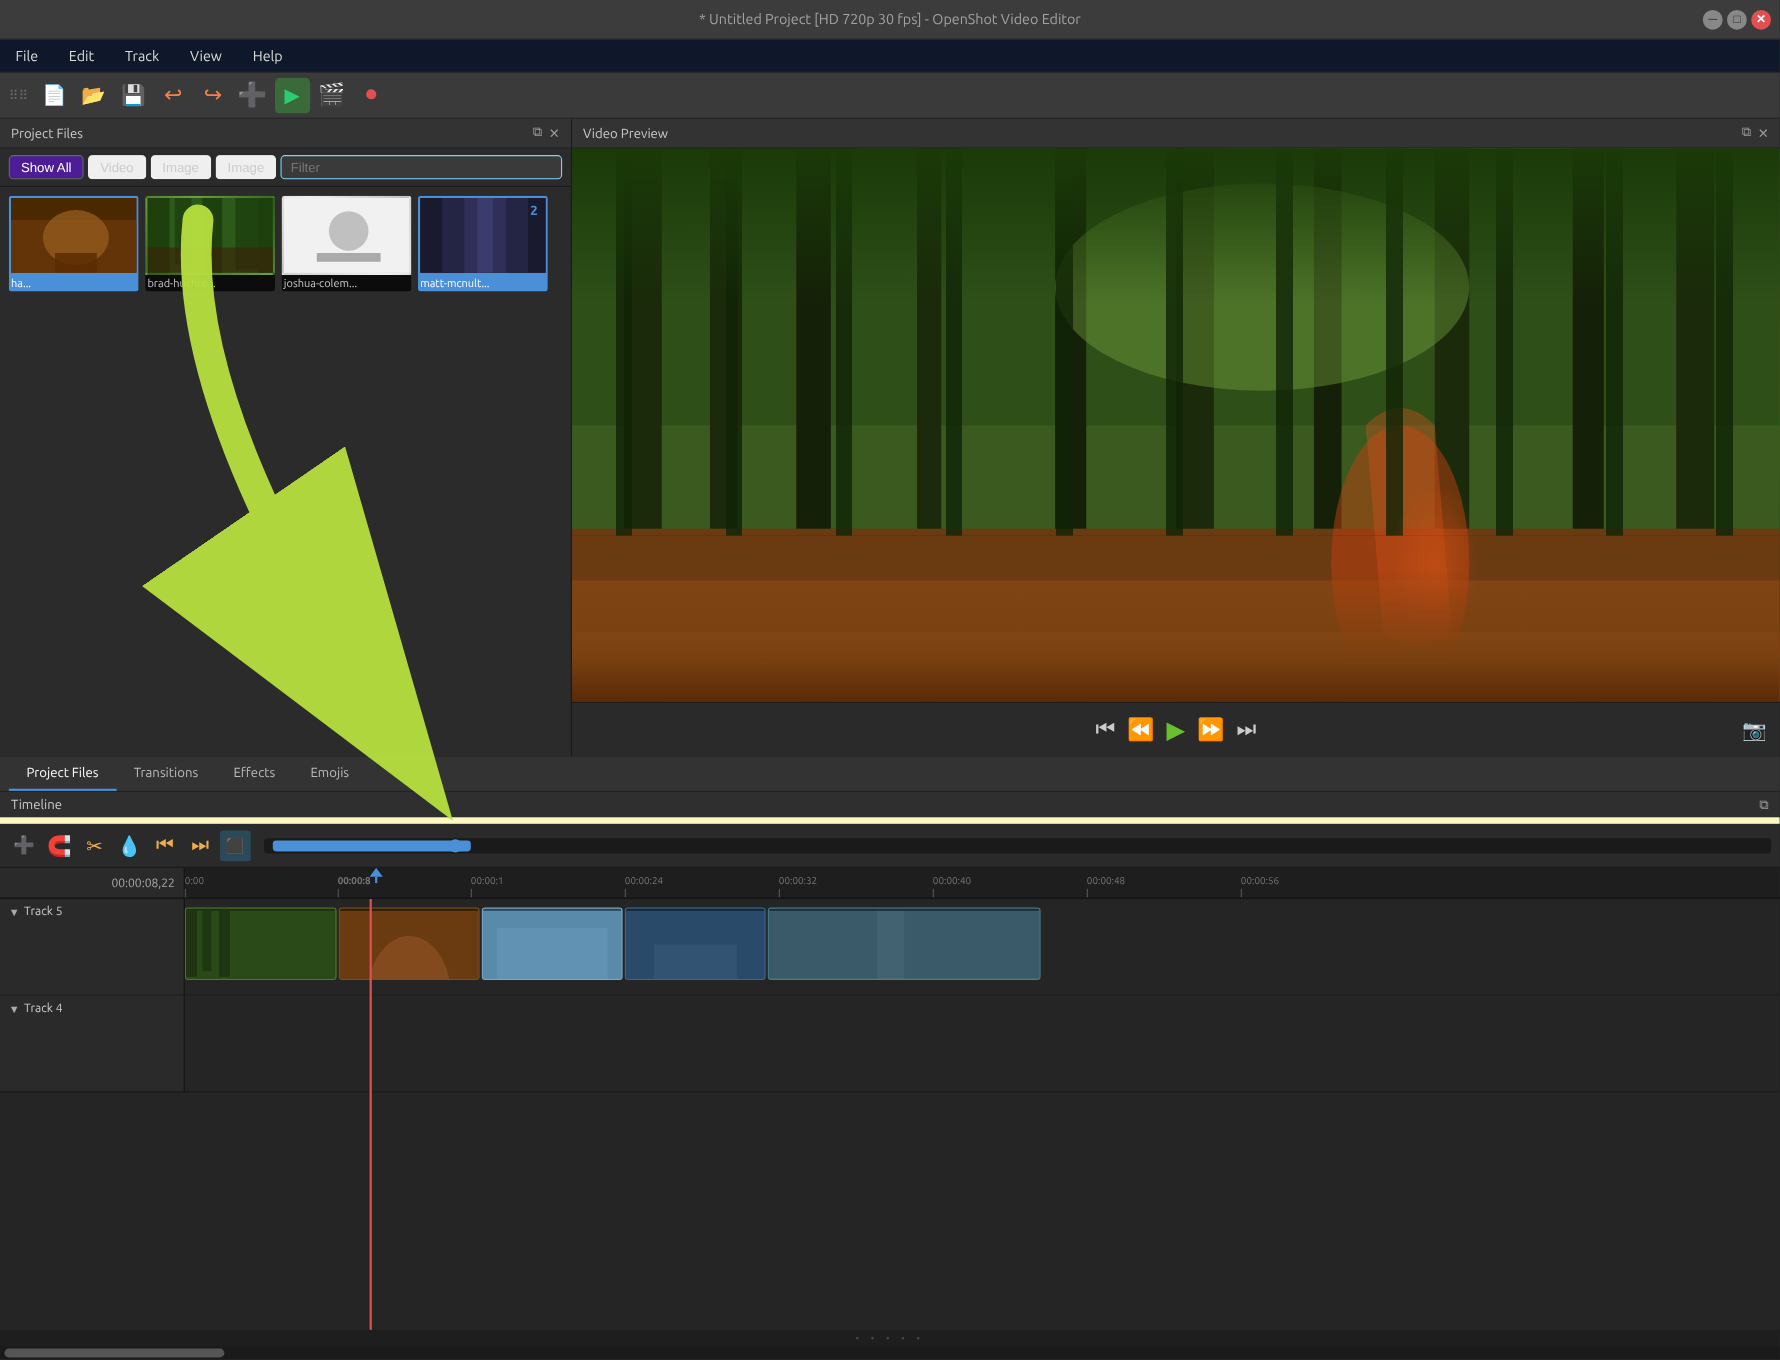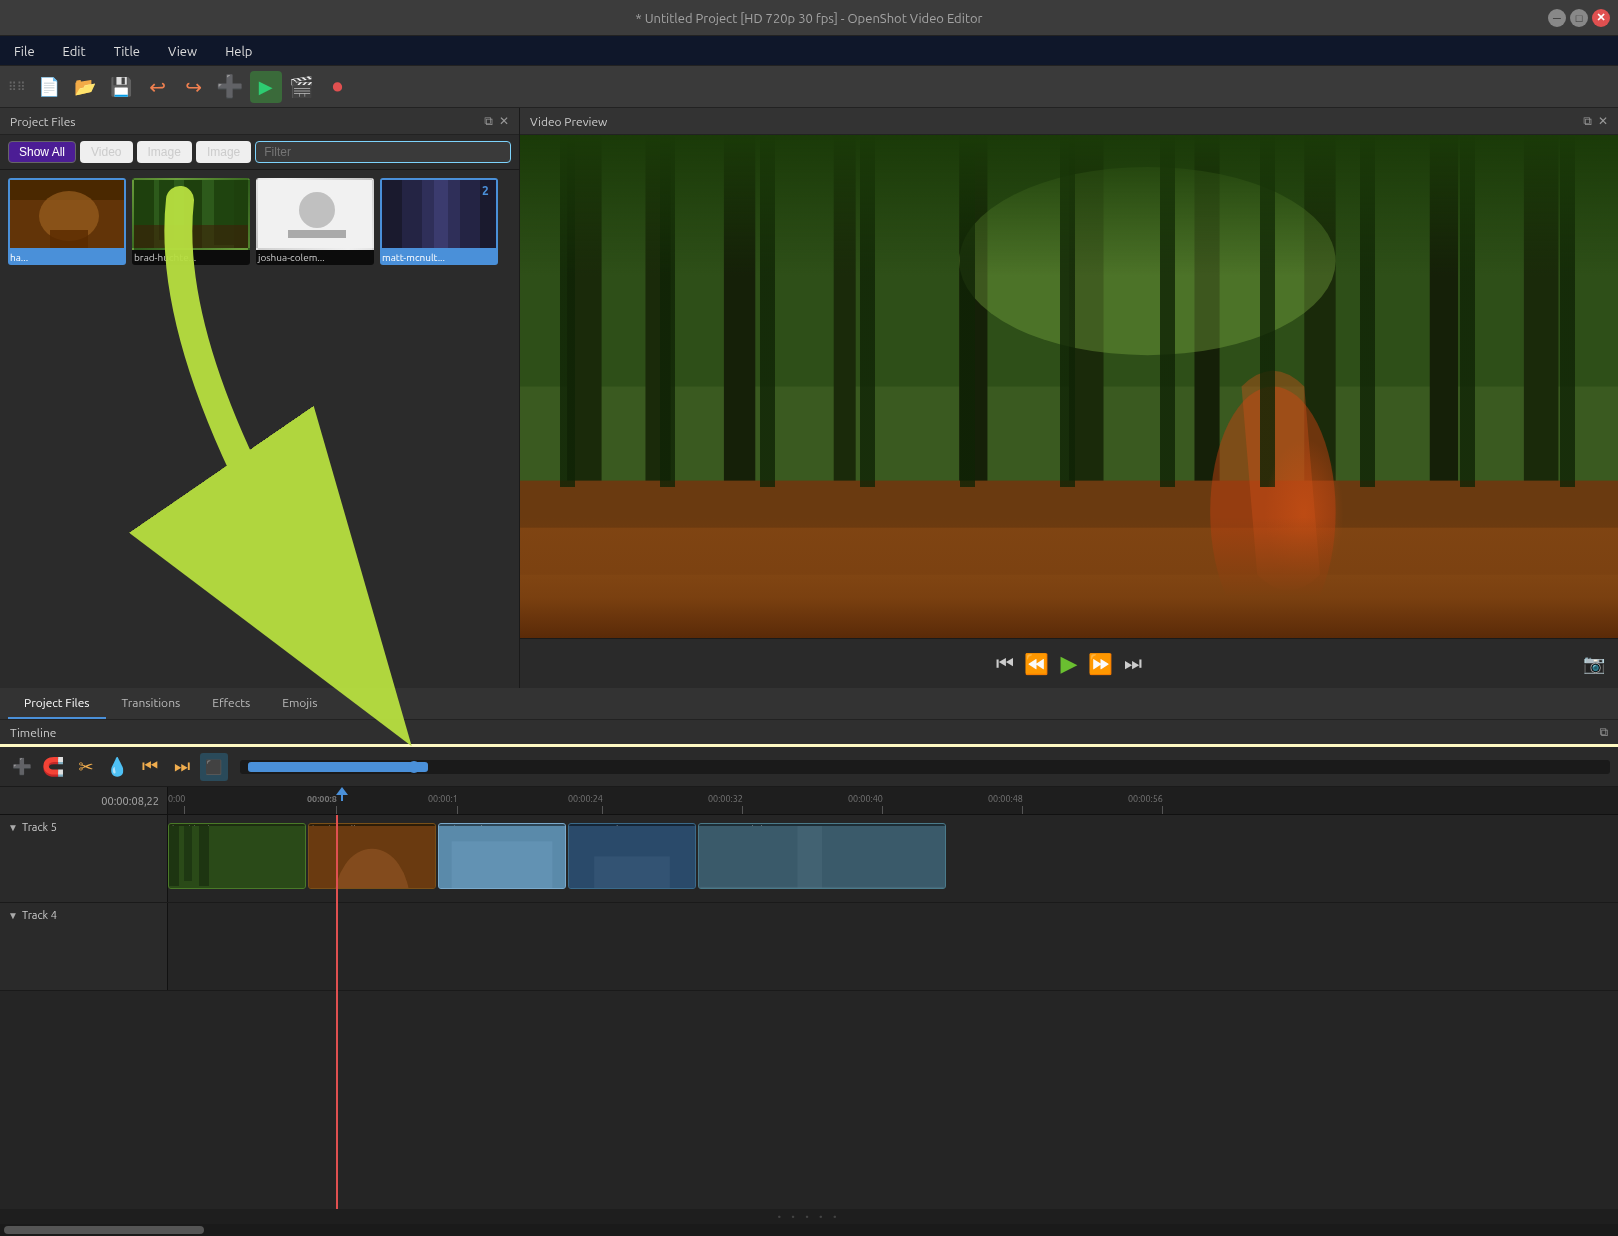--- a/index.html
+++ b/index.html
@@ -352,21 +352,21 @@
       flex: 1;
       display: flex;
       flex-direction: column;
       background: #252525;
     }
     .timeline-header {
       background: #2f2f2f;
       padding: 5px 10px;
       font-size: 12px;
       color: #ccc;
-      border-bottom: 3px solid #fef9c3;
+      border-bottom: 6px solid #fef9c3;
       display: flex;
       align-items: center;
       justify-content: space-between;
     }
     .timeline-toolbar {
       background: #2a2a2a;
       height: 40px;
       display: flex;
       align-items: center;
       padding: 0 8px;
@@ -444,21 +444,21 @@
       display: flex;
       align-items: flex-end;
     }
     .tl-mark {
       position: absolute;
       bottom: 0;
       font-size: 9px;
       color: #777;
       display: flex;
       flex-direction: column;
-      align-items: flex-end;
+      align-items: flex-start;
     }
     .tl-mark-line {
       width: 1px;
       height: 8px;
       background: #555;
       margin-top: 2px;
     }
 
     
     .tl-tracks {
@@ -578,21 +578,21 @@
   <div class="window-controls">
     <button class="win-btn win-btn-minimize">─</button>
     <button class="win-btn win-btn-maximize">□</button>
     <button class="win-btn win-btn-close">✕</button>
   </div>
 </div>
 
 <div class="menu-bar">
   <span class="menu-item">File</span>
   <span class="menu-item">Edit</span>
-  <span class="menu-item">Title</span>
+  <span class="menu-item">Track</span>
   <span class="menu-item">View</span>
   <span class="menu-item">Help</span>
 </div>
 
 <div class="toolbar">
   <span class="toolbar-grip">⠿⠿</span>
   <button class="toolbar-btn" title="New" style="color:#ddd;">📄</button>
   <button class="toolbar-btn" title="Open" style="color:#f0a050;">📂</button>
   <button class="toolbar-btn" title="Save" style="color:#50a0f0;">💾</button>
   <button class="toolbar-btn" title="Undo" style="color:#f08050; font-size:20px;">↩</button>

